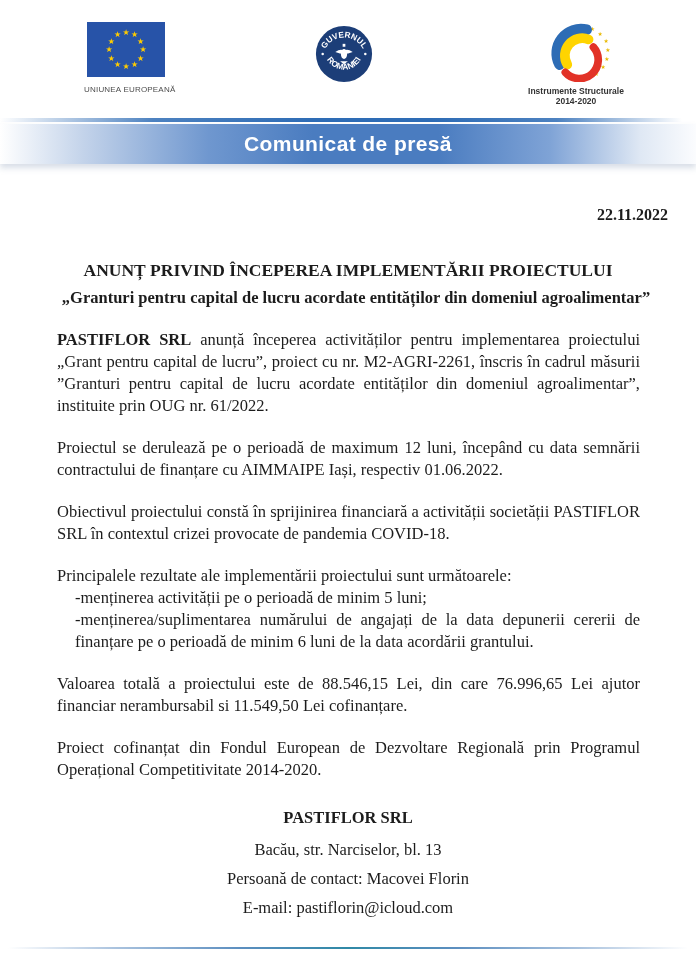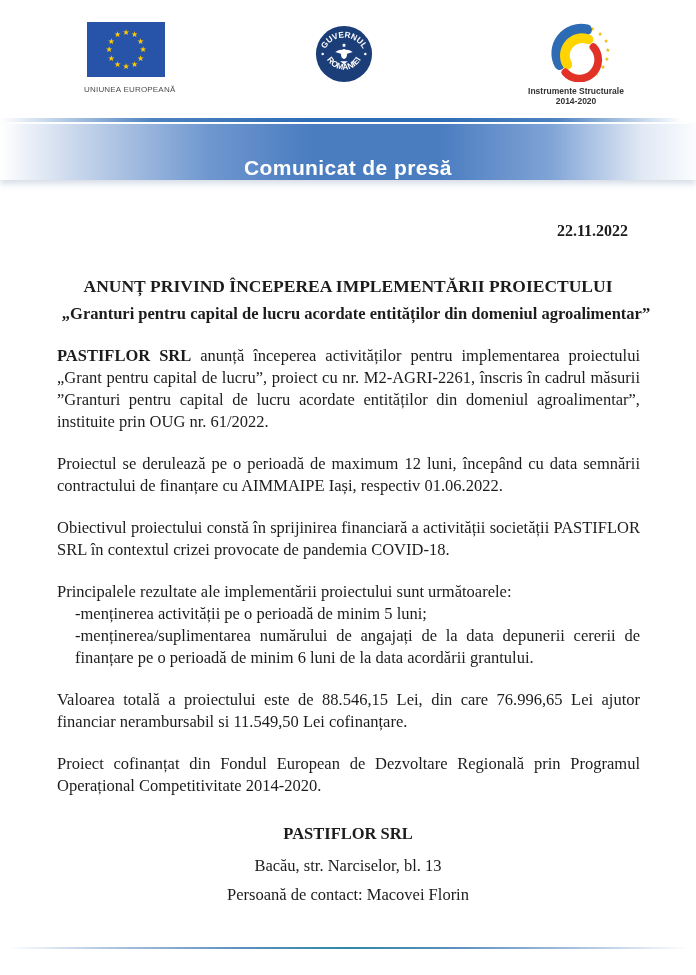--- a/index.html
+++ b/index.html
@@ -38,36 +38,36 @@
   
   .banner { margin-top: 8px; }
   .banner-top {
     height: 4px; margin-bottom: 2px;
     background: linear-gradient(90deg,
       rgba(46,108,181,0) 0%, rgba(46,108,181,.85) 22%,
       #2e6cb5 45%, #2e6cb5 62%,
       rgba(46,108,181,.85) 80%, rgba(46,108,181,0) 98%);
   }
   .banner-body {
-    height: 56px;
-    display: flex; align-items: flex-end; justify-content: center;
+    height: 40px;
+    display: flex; align-items: center; justify-content: center;
     background: linear-gradient(90deg,
       #ffffff 0%, #c3d3ea 12%, #6f97cf 30%, #4a7cc0 45%,
       #4a7cc0 63%, #7fa3d6 79%, #dfe8f4 92%, #fbfcfe 100%);
     box-shadow: 0 4px 6px rgba(125,145,175,.30);
   }
   .banner-title {
     color: #ffffff;
     font-family: "Liberation Sans", sans-serif;
     font-size: 21px; font-weight: bold; letter-spacing: .4px;
   }
 
   
   .date-row {
-    margin-top: 42px; padding-right: 68px;
+    margin-top: 42px; padding-right: 28px;
     text-align: right; font-weight: bold; font-size: 16px;
   }
   .heading { text-align: center; margin-top: 36px; }
   .doc-title   { font-size: 17.5px; font-weight: bold; }
   .doc-subtitle{ font-size: 16.5px; font-weight: bold; margin-top: 7px; padding-left: 16px; }
 
   .content {
     margin: 21px 56px 0 57px;
     font-size: 16.5px; line-height: 22px;
     text-align: justify;
@@ -182,15 +182,16 @@
     <div class="item">-menținerea/suplimentarea numărului de angajați de la data depunerii cererii de finanțare pe o perioadă de minim 6 luni de la data acordării grantului.</div>
   </div>
   <p>Valoarea totală a proiectului este de 88.546,15 Lei, din care 76.996,65 Lei ajutor financiar nerambursabil si 11.549,50 Lei cofinanțare.</p>
   <p>Proiect cofinanțat din Fondul European de Dezvoltare Regională prin Programul Operațional Competitivitate 2014-2020.</p>
 </div>
 
 <div class="contact-block">
   <div class="contact-company">PASTIFLOR SRL</div>
   <div>Bacău, str. Narciselor, bl. 13</div>
   <div>Persoană de contact: Macovei Florin</div>
+  <div>E-mail: pastiflorin@icloud.com</div>
 </div>
 
 <div class="footer-divider"></div>
 
 </body></html>

